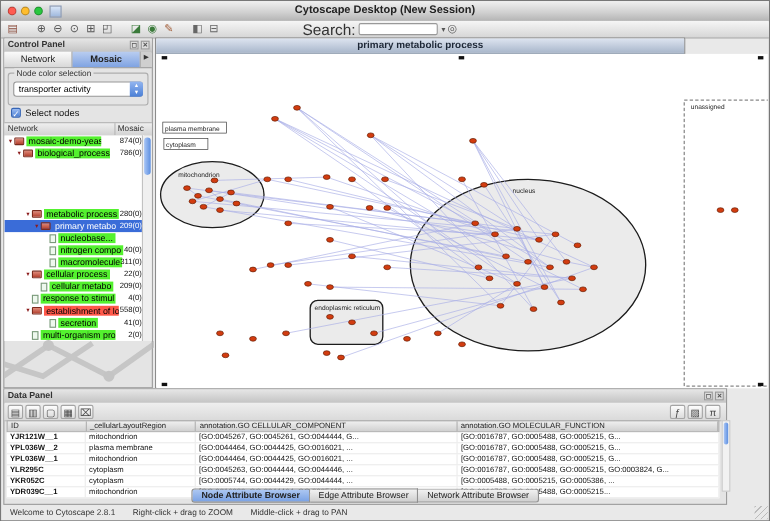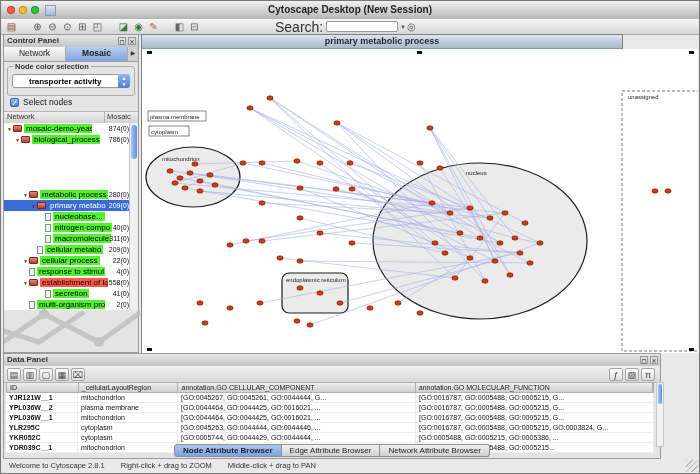--- a/index.html
+++ b/index.html
@@ -26,23 +26,23 @@
 
   
   .control-panel{position:absolute;left:2px;top:33px;width:136px;height:319px;background:#e4e4e4;border:1px solid #9b9b9b;box-sizing:border-box;}
   .panel-header{position:relative;height:12px;background:linear-gradient(#e6e6e6,#c4c4c4);border-bottom:1px solid #9b9b9b;font-size:8px;font-weight:bold;color:#333;line-height:12px;padding:0 3px;}
   .ph-btns{position:absolute;right:2px;top:2px;display:flex;gap:2px;}
   .ph-btn{width:8px;height:8px;font-size:6px;line-height:8px;text-align:center;color:#555;border:1px solid #999;background:#ddd;box-sizing:border-box;}
   .cp-tabs{position:absolute;top:12px;left:0;right:0;height:14px;display:flex;background:#cfcfcf;border-bottom:1px solid #a0a0a0;}
   .cp-tab{flex:1;font-size:8.5px;text-align:center;line-height:13px;color:#222;background:linear-gradient(#fbfbfb,#d8d8d8);border-right:1px solid #a8a8a8;overflow:hidden;white-space:nowrap;}
   .cp-tab.active{background:linear-gradient(#b9cdf0,#7fa3e2);font-weight:bold;}
   .tab-overflow{width:10px;font-size:6px;line-height:13px;text-align:center;color:#333;}
-  .group{position:absolute;top:31px;left:3px;right:3px;height:28px;border:1px solid #adadad;border-radius:3px;font-weight:bold;}
+  .group{position:absolute;top:31px;left:3px;right:3px;height:28px;border:1px solid #adadad;border-radius:3px;}
   .group-label{position:absolute;top:-5px;left:5px;background:#e4e4e4;padding:0 2px;font-size:7.5px;color:#333;}
-  .combo{position:absolute;top:7px;left:4px;right:4px;height:14px;background:#fff;border:1px solid #979797;border-radius:3px;font-size:8px;line-height:13px;padding-left:16px;box-sizing:border-box;}
+  .combo{position:absolute;top:7px;left:4px;right:4px;height:14px;background:#fff;border:1px solid #979797;border-radius:3px;font-size:8px;line-height:13px;padding-left:4px;box-sizing:border-box;}
   .combo-btn{position:absolute;right:-1px;top:-1px;bottom:-1px;width:12px;background:linear-gradient(#94b6f0,#4a7fd6);border-radius:0 3px 3px 0;color:#fff;font-size:5px;line-height:6px;text-align:center;padding-top:1px;box-sizing:border-box;}
   .checkbox-row{position:absolute;top:62px;left:6px;display:flex;align-items:center;gap:4px;font-size:8.5px;color:#111;}
   .checkbox{width:9px;height:9px;background:linear-gradient(#9bbcf2,#4a7fd6);border:1px solid #3665b5;border-radius:2px;color:#fff;font-size:8px;line-height:9px;text-align:center;box-sizing:border-box;}
   .tree-header{position:absolute;top:76px;left:0;right:0;height:11px;display:flex;background:linear-gradient(#efefef,#d2d2d2);border-top:1px solid #b5b5b5;border-bottom:1px solid #b5b5b5;font-size:7.5px;color:#333;}
   .th-network{flex:1;padding-left:3px;border-right:1px solid #b5b5b5;line-height:10px;}
   .th-nodes{width:31px;padding-left:2px;line-height:10px;}
   .tree{position:absolute;top:88px;left:0;width:127px;height:187px;background:#fff;overflow:hidden;}
   .tree-row{position:relative;height:11px;display:flex;align-items:center;font-size:8px;white-space:nowrap;}
   .tree-row.sel{background:#3a6cd8;color:#fff;}
   .expander{width:7px;font-size:5px;color:#8b1a1a;text-align:center;flex:none;}
@@ -203,31 +203,31 @@
           <div class="t-icon doc"></div>
           <div class="chip green">nitrogen compo</div>
           <div class="count">40(0)</div>
         </div>
         <div class="tree-row" style="padding-left: 34px;">
           <div class="expander-space"></div>
           <div class="t-icon doc"></div>
           <div class="chip green">macromolecule</div>
           <div class="count">311(0)</div>
         </div>
-        <div class="tree-row" style="padding-left: 26px;">
-          <div class="expander-space"></div>
-          <div class="t-icon doc"></div>
-          <div class="chip green">cellular metabo</div>
-          <div class="count">209(0)</div>
-        </div>
         <div class="tree-row" style="padding-left: 18px;">
           <div class="expander">▼</div>
           <div class="t-icon folder"></div>
           <div class="chip green">cellular process</div>
           <div class="count">22(0)</div>
+        </div>
+        <div class="tree-row" style="padding-left: 26px;">
+          <div class="expander-space"></div>
+          <div class="t-icon doc"></div>
+          <div class="chip green">cellular metabo</div>
+          <div class="count">209(0)</div>
         </div>
         <div class="tree-row" style="padding-left: 18px;">
           <div class="expander-space"></div>
           <div class="t-icon doc"></div>
           <div class="chip green">response to stimul</div>
           <div class="count">4(0)</div>
         </div>
         <div class="tree-row" style="padding-left: 18px;">
           <div class="expander">▼</div>
           <div class="t-icon folder"></div>

